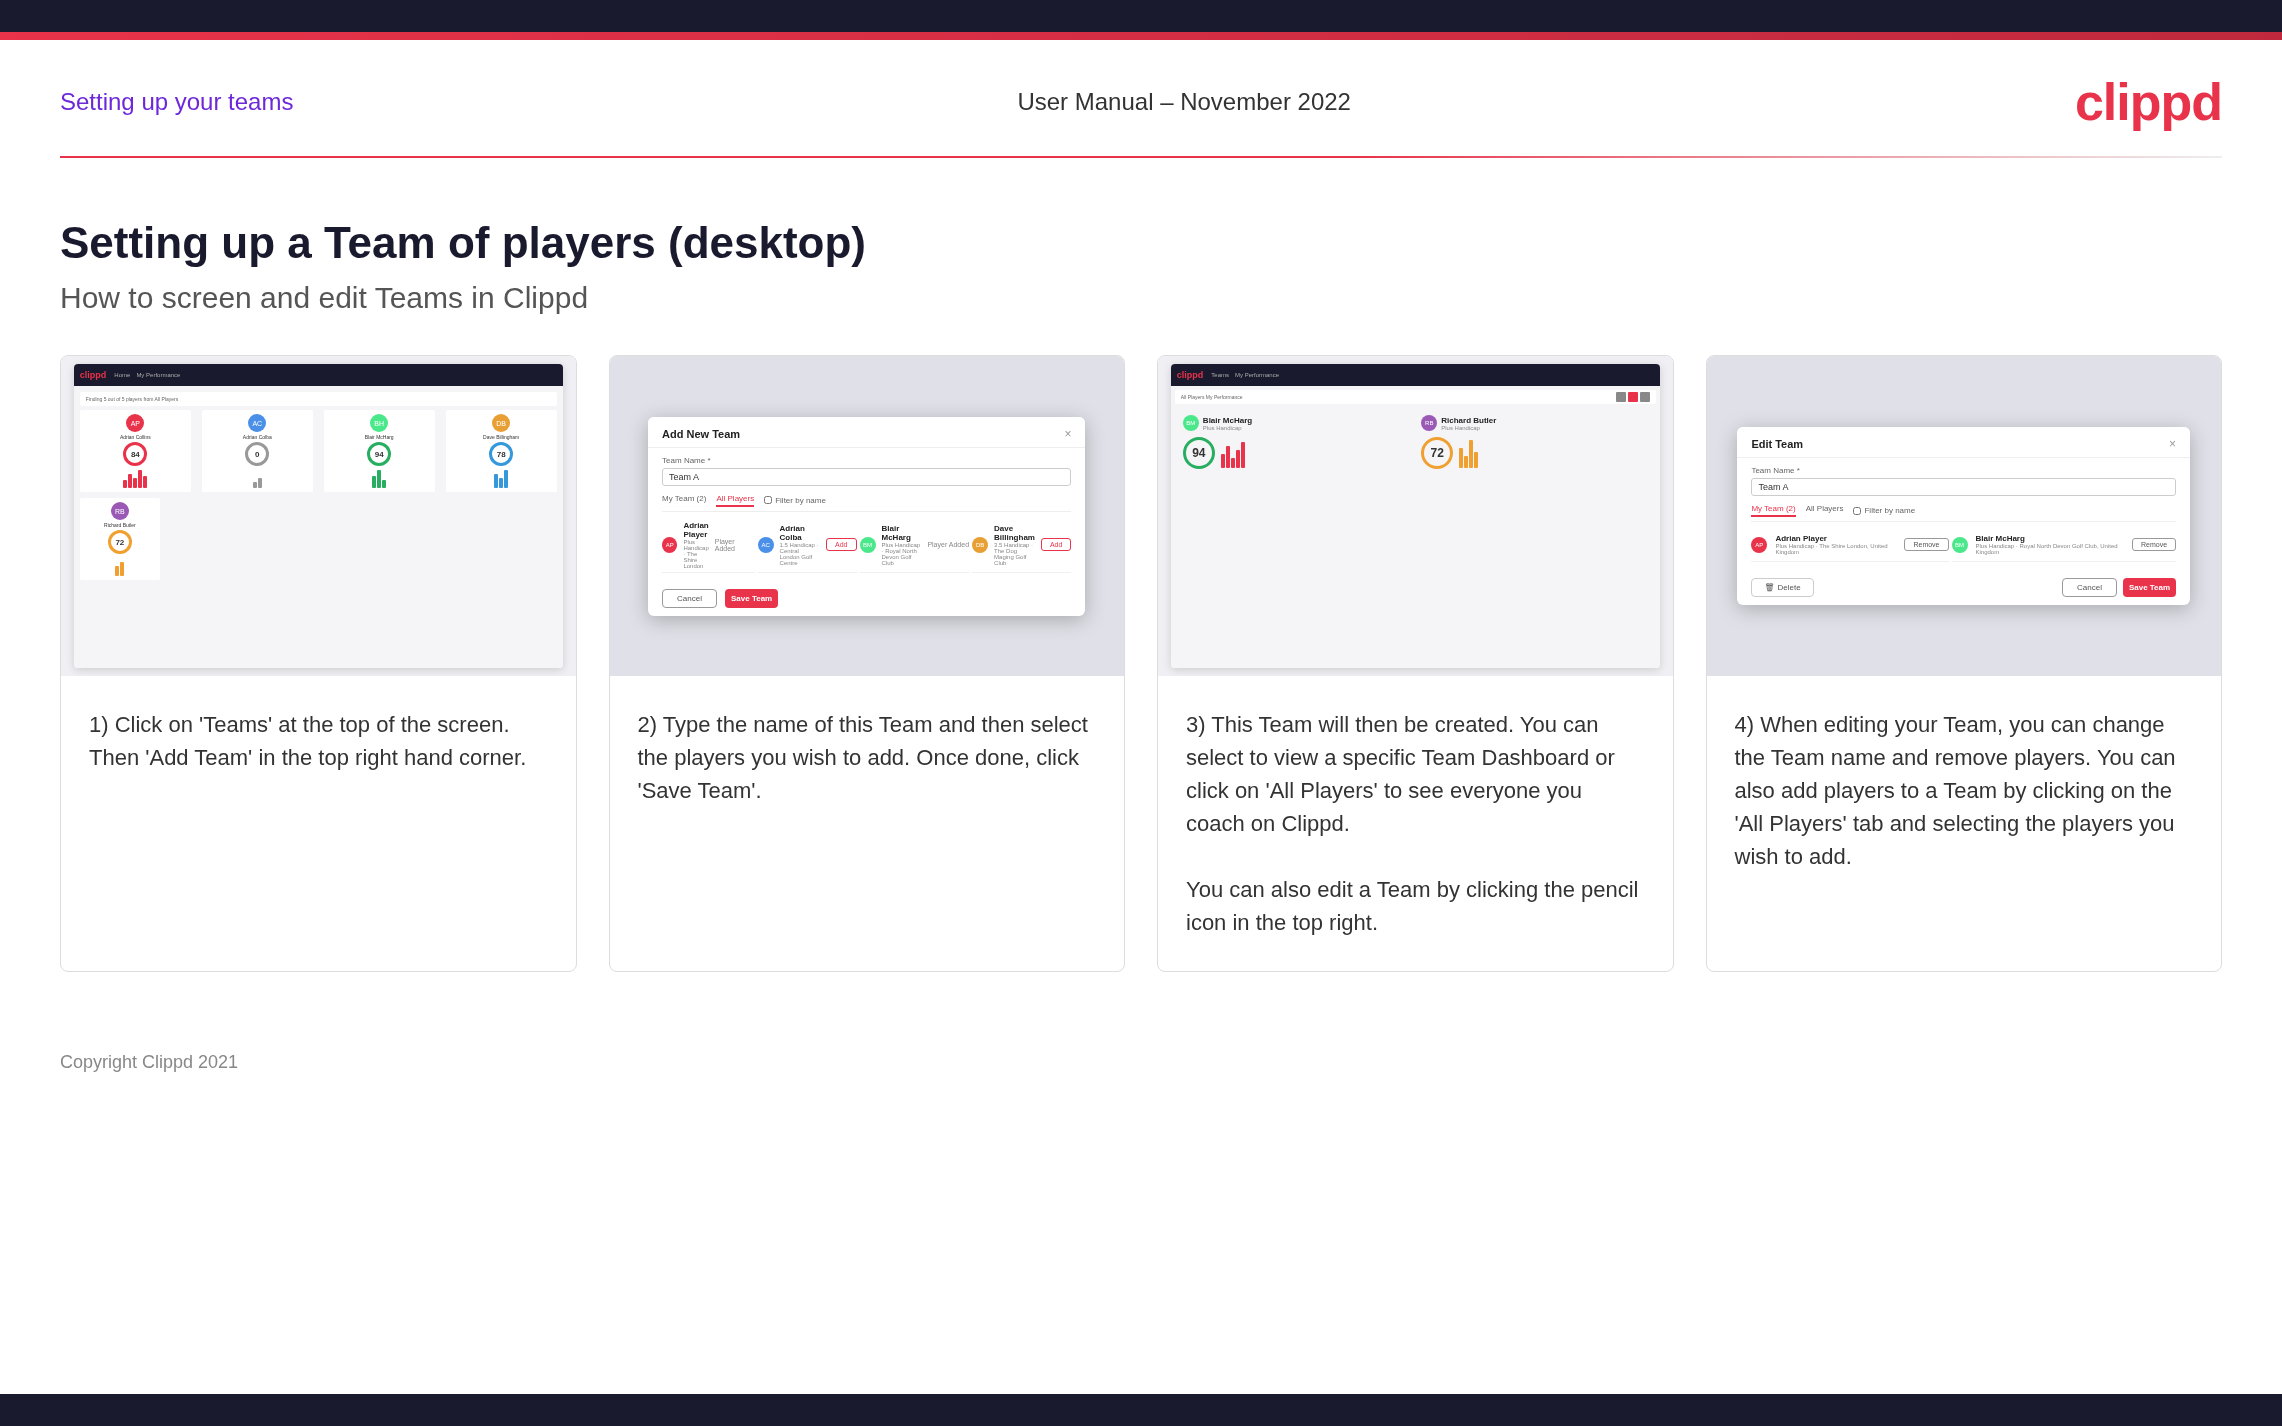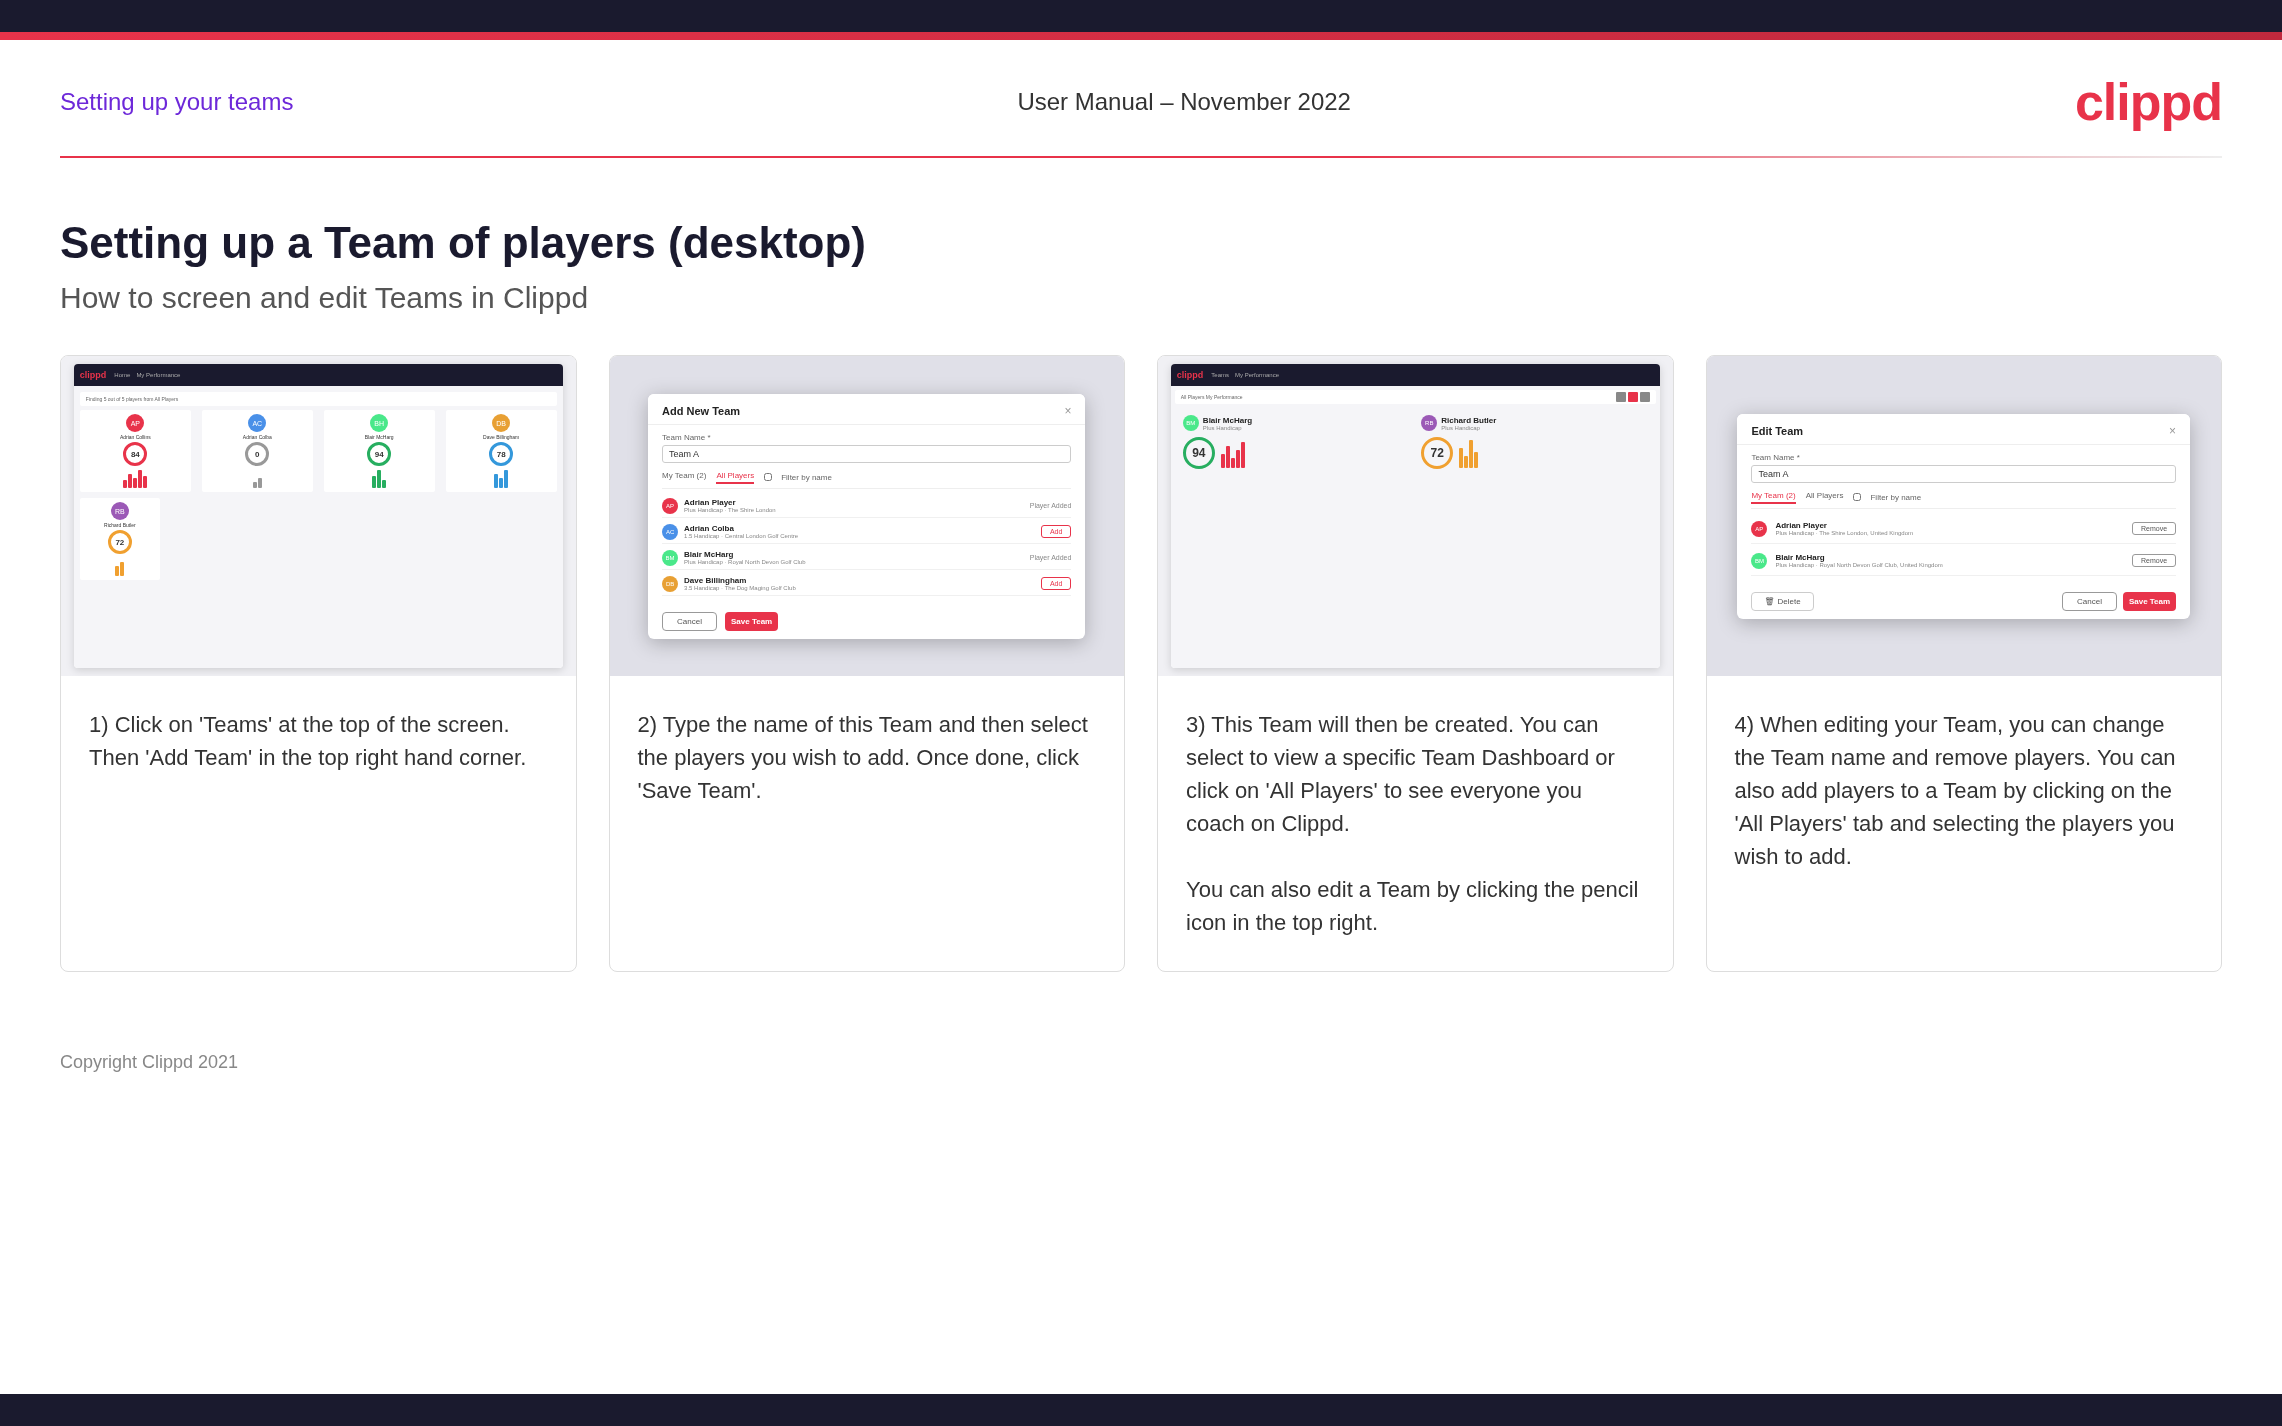--- a/index.html
+++ b/index.html
@@ -276,27 +276,27 @@
       color: #666;
       padding-bottom: 2px;
     }
     .mock-tab.active {
       color: #e8334a;
       border-bottom: 2px solid #e8334a;
     }
     .mock-checkbox-label {
       display: flex;
       align-items: center;
-      gap: 9px;
+      gap: 3px;
       font-size: 8px;
       color: #666;
     }
     .mock-player-list {
       display: flex;
-      flex-direction: column;
+      flex-direction: row;
       gap: 3px;
       max-height: 120px;
       overflow: hidden;
       margin-top: 6px;
     }
     .mock-player-row {
       display: flex;
       align-items: center;
       gap: 6px;
       padding: 3px 0;

